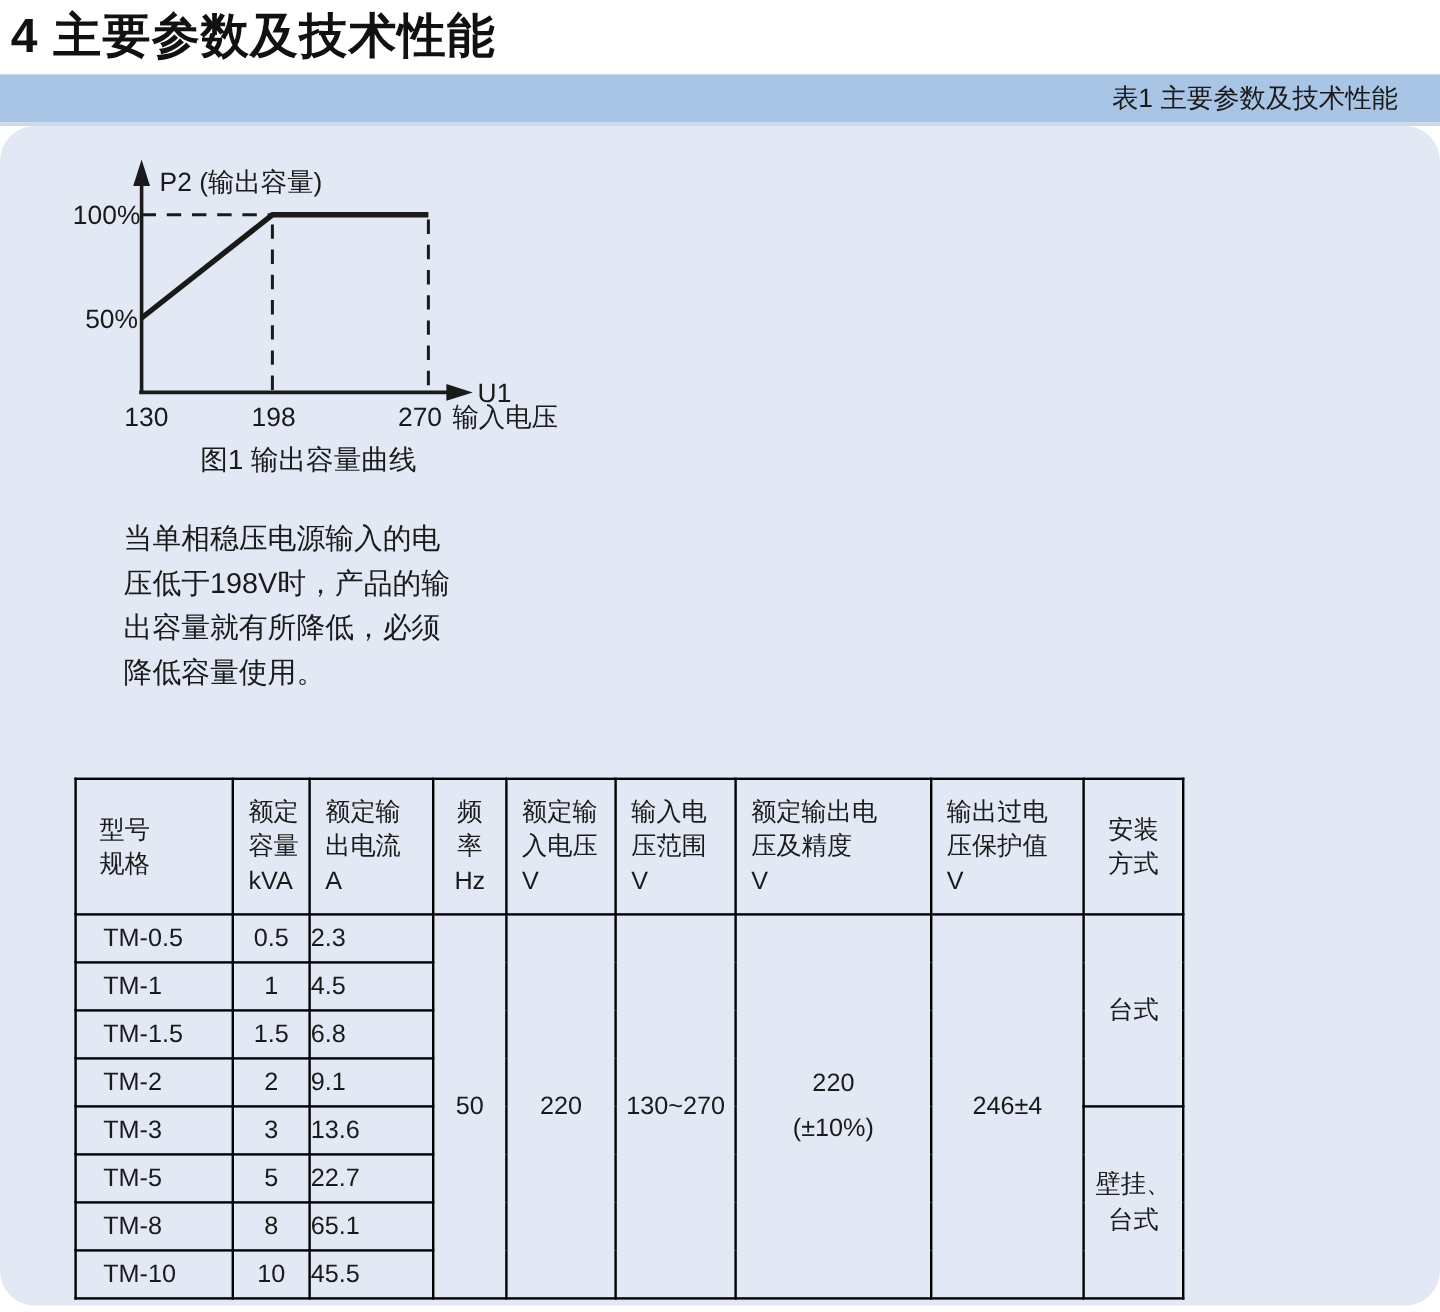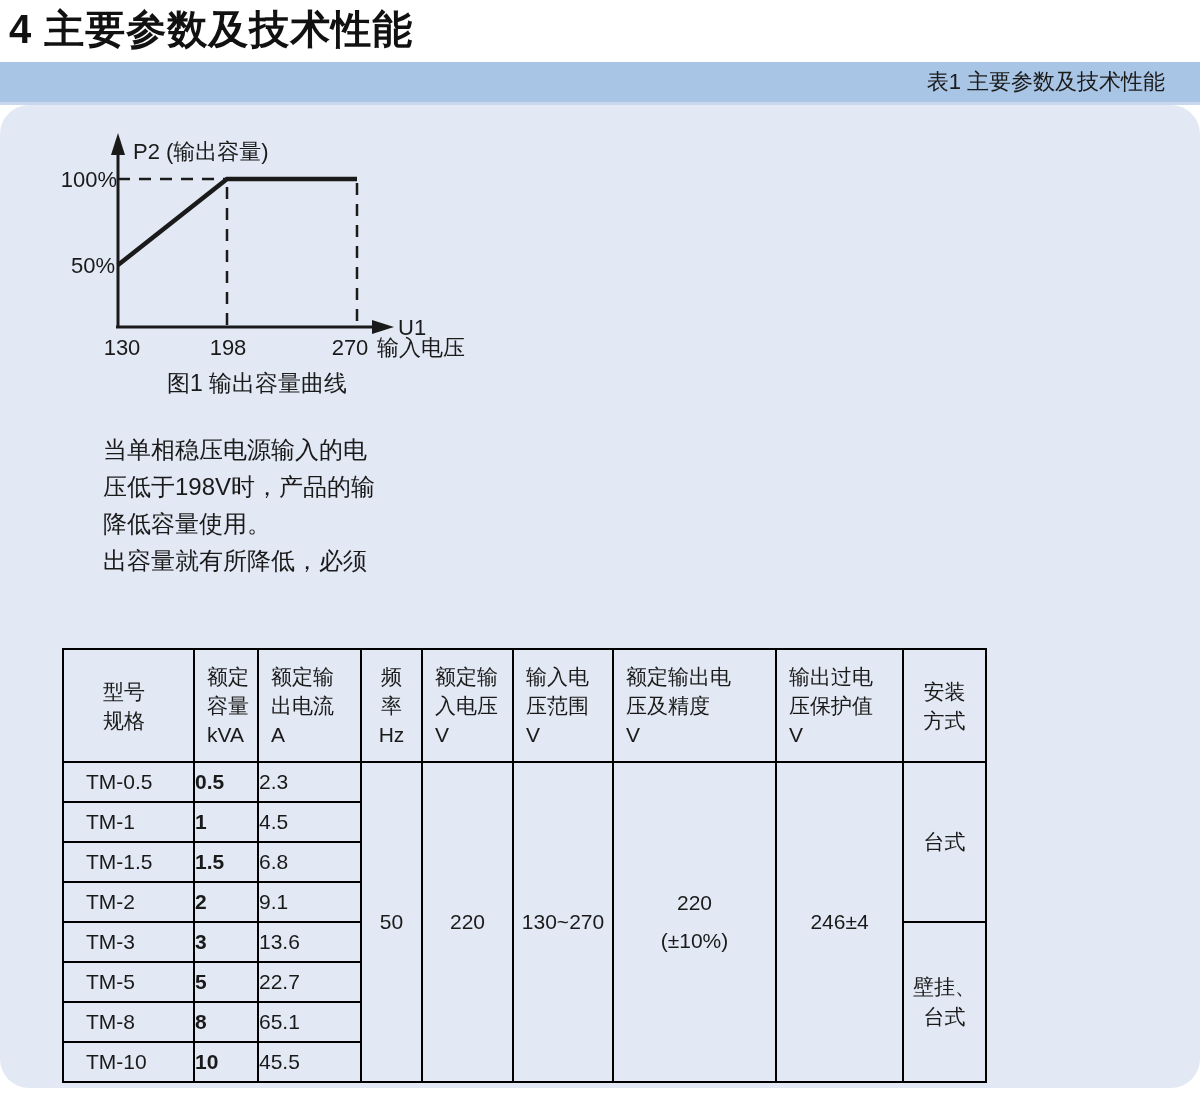--- a/index.html
+++ b/index.html
@@ -39,24 +39,24 @@
     border-collapse:collapse; table-layout:fixed; width:923px;
     font-size:21px; color:#1a1a1a;
   }
   .spec-table th, .spec-table td {
     border:2px solid #000; background:#e3e9f4;
     font-weight:normal; padding:0; vertical-align:middle;
   }
   .spec-table thead tr { height:113px; }
   .spec-table tbody tr { height:40px; }
   .spec-table th { text-align:left; padding-left:12px; line-height:29px; }
-  .spec-table th.pad-lg { padding-left:39px; }
+  .spec-table th.pad-lg { padding-left:19px; }
   .spec-table th.ctr { text-align:center; padding-left:0; }
   td.model { padding-left:22px; }
-  td.capacity { text-align:left;font-weight:bold; }
+  td.capacity { text-align:center; }
   td.current { }
   td.merged { text-align:center; }
   td.two-line div { line-height:38px; }
   td.mount { text-align:center; line-height:30px; }
 </style>
 </head>
 <body>
 
 <div class="page">
 
@@ -89,22 +89,22 @@
       <text x="168" y="230" text-anchor="middle">198</text>
       <text x="290" y="230" text-anchor="middle">270</text>
       <text x="338" y="210">U1</text>
       <text x="317" y="230">输入电压</text>
       <text x="197" y="266" text-anchor="middle" class="cap">图1 输出容量曲线</text>
     </svg>
 
     <div class="para">
       <div>当单相稳压电源输入的电</div>
       <div>压低于198V时，产品的输</div>
+      <div>出容量就有所降低，必须</div>
       <div>降低容量使用。</div>
-      <div>出容量就有所降低，必须</div>
     </div>
 
     <table class="spec-table">
       <colgroup>
         <col style="width:131px">
           <col style="width:64px">
           <col style="width:103px">
         <col style="width:61px">
           <col style="width:91px">
           <col style="width:100px">

